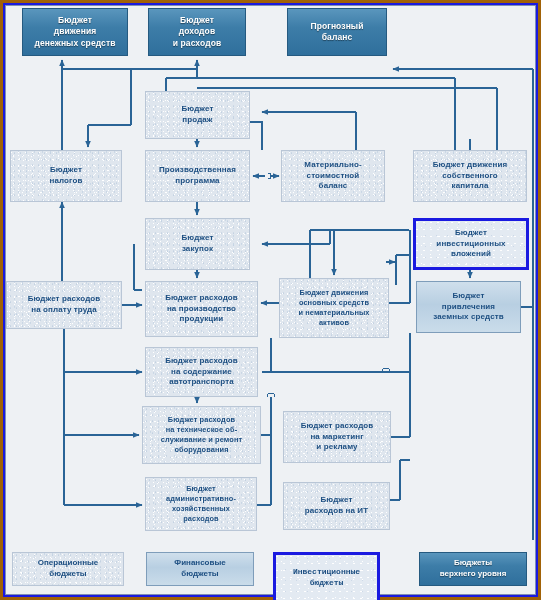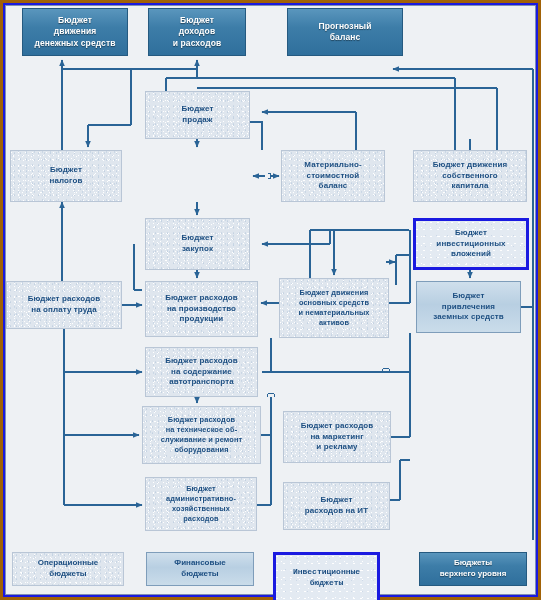--- a/index.html
+++ b/index.html
@@ -229,30 +229,33 @@
       <path d="M267,397 a4,4 0 0 1 8,0"></path>
     </g>
   </svg>
 
   <div class="node st-top" style="left:22px; top:8px; width:106px; height:48px;">
     <span>Бюджет<br>движения<br>денежных средств</span>
   </div>
   <div class="node st-top" style="left:148px; top:8px; width:98px; height:48px;">
     <span>Бюджет<br>доходов<br>и расходов</span>
   </div>
-  <div class="node st-top" style="left:287px; top:8px; width:116px; height:48px;">
+  <div class="node st-top" style="left:287px; top:8px; width:100px; height:48px;">
     <span>Прогнозный<br>баланс</span>
   </div>
 
   <div class="node st-oper" style="left:145px; top:91px; width:105px; height:48px;">
     <span>Бюджет<br>продаж</span>
   </div>
   <div class="node st-oper" style="left:10px; top:150px; width:112px; height:52px;">
     <span>Бюджет<br>налогов</span>
   </div>
+  <div class="node st-oper" style="left:145px; top:150px; width:105px; height:52px;">
+    <span>Производственная<br>программа</span>
+  </div>
   <div class="node st-oper" style="left:281px; top:150px; width:104px; height:52px;">
     <span>Материально-<br>стоимостной<br>баланс</span>
   </div>
   <div class="node st-oper" style="left:413px; top:150px; width:114px; height:52px;">
     <span>Бюджет движения<br>собственного<br>капитала</span>
   </div>
 
   <div class="node st-oper" style="left:145px; top:218px; width:105px; height:52px;">
     <span>Бюджет<br>закупок</span>
   </div>

